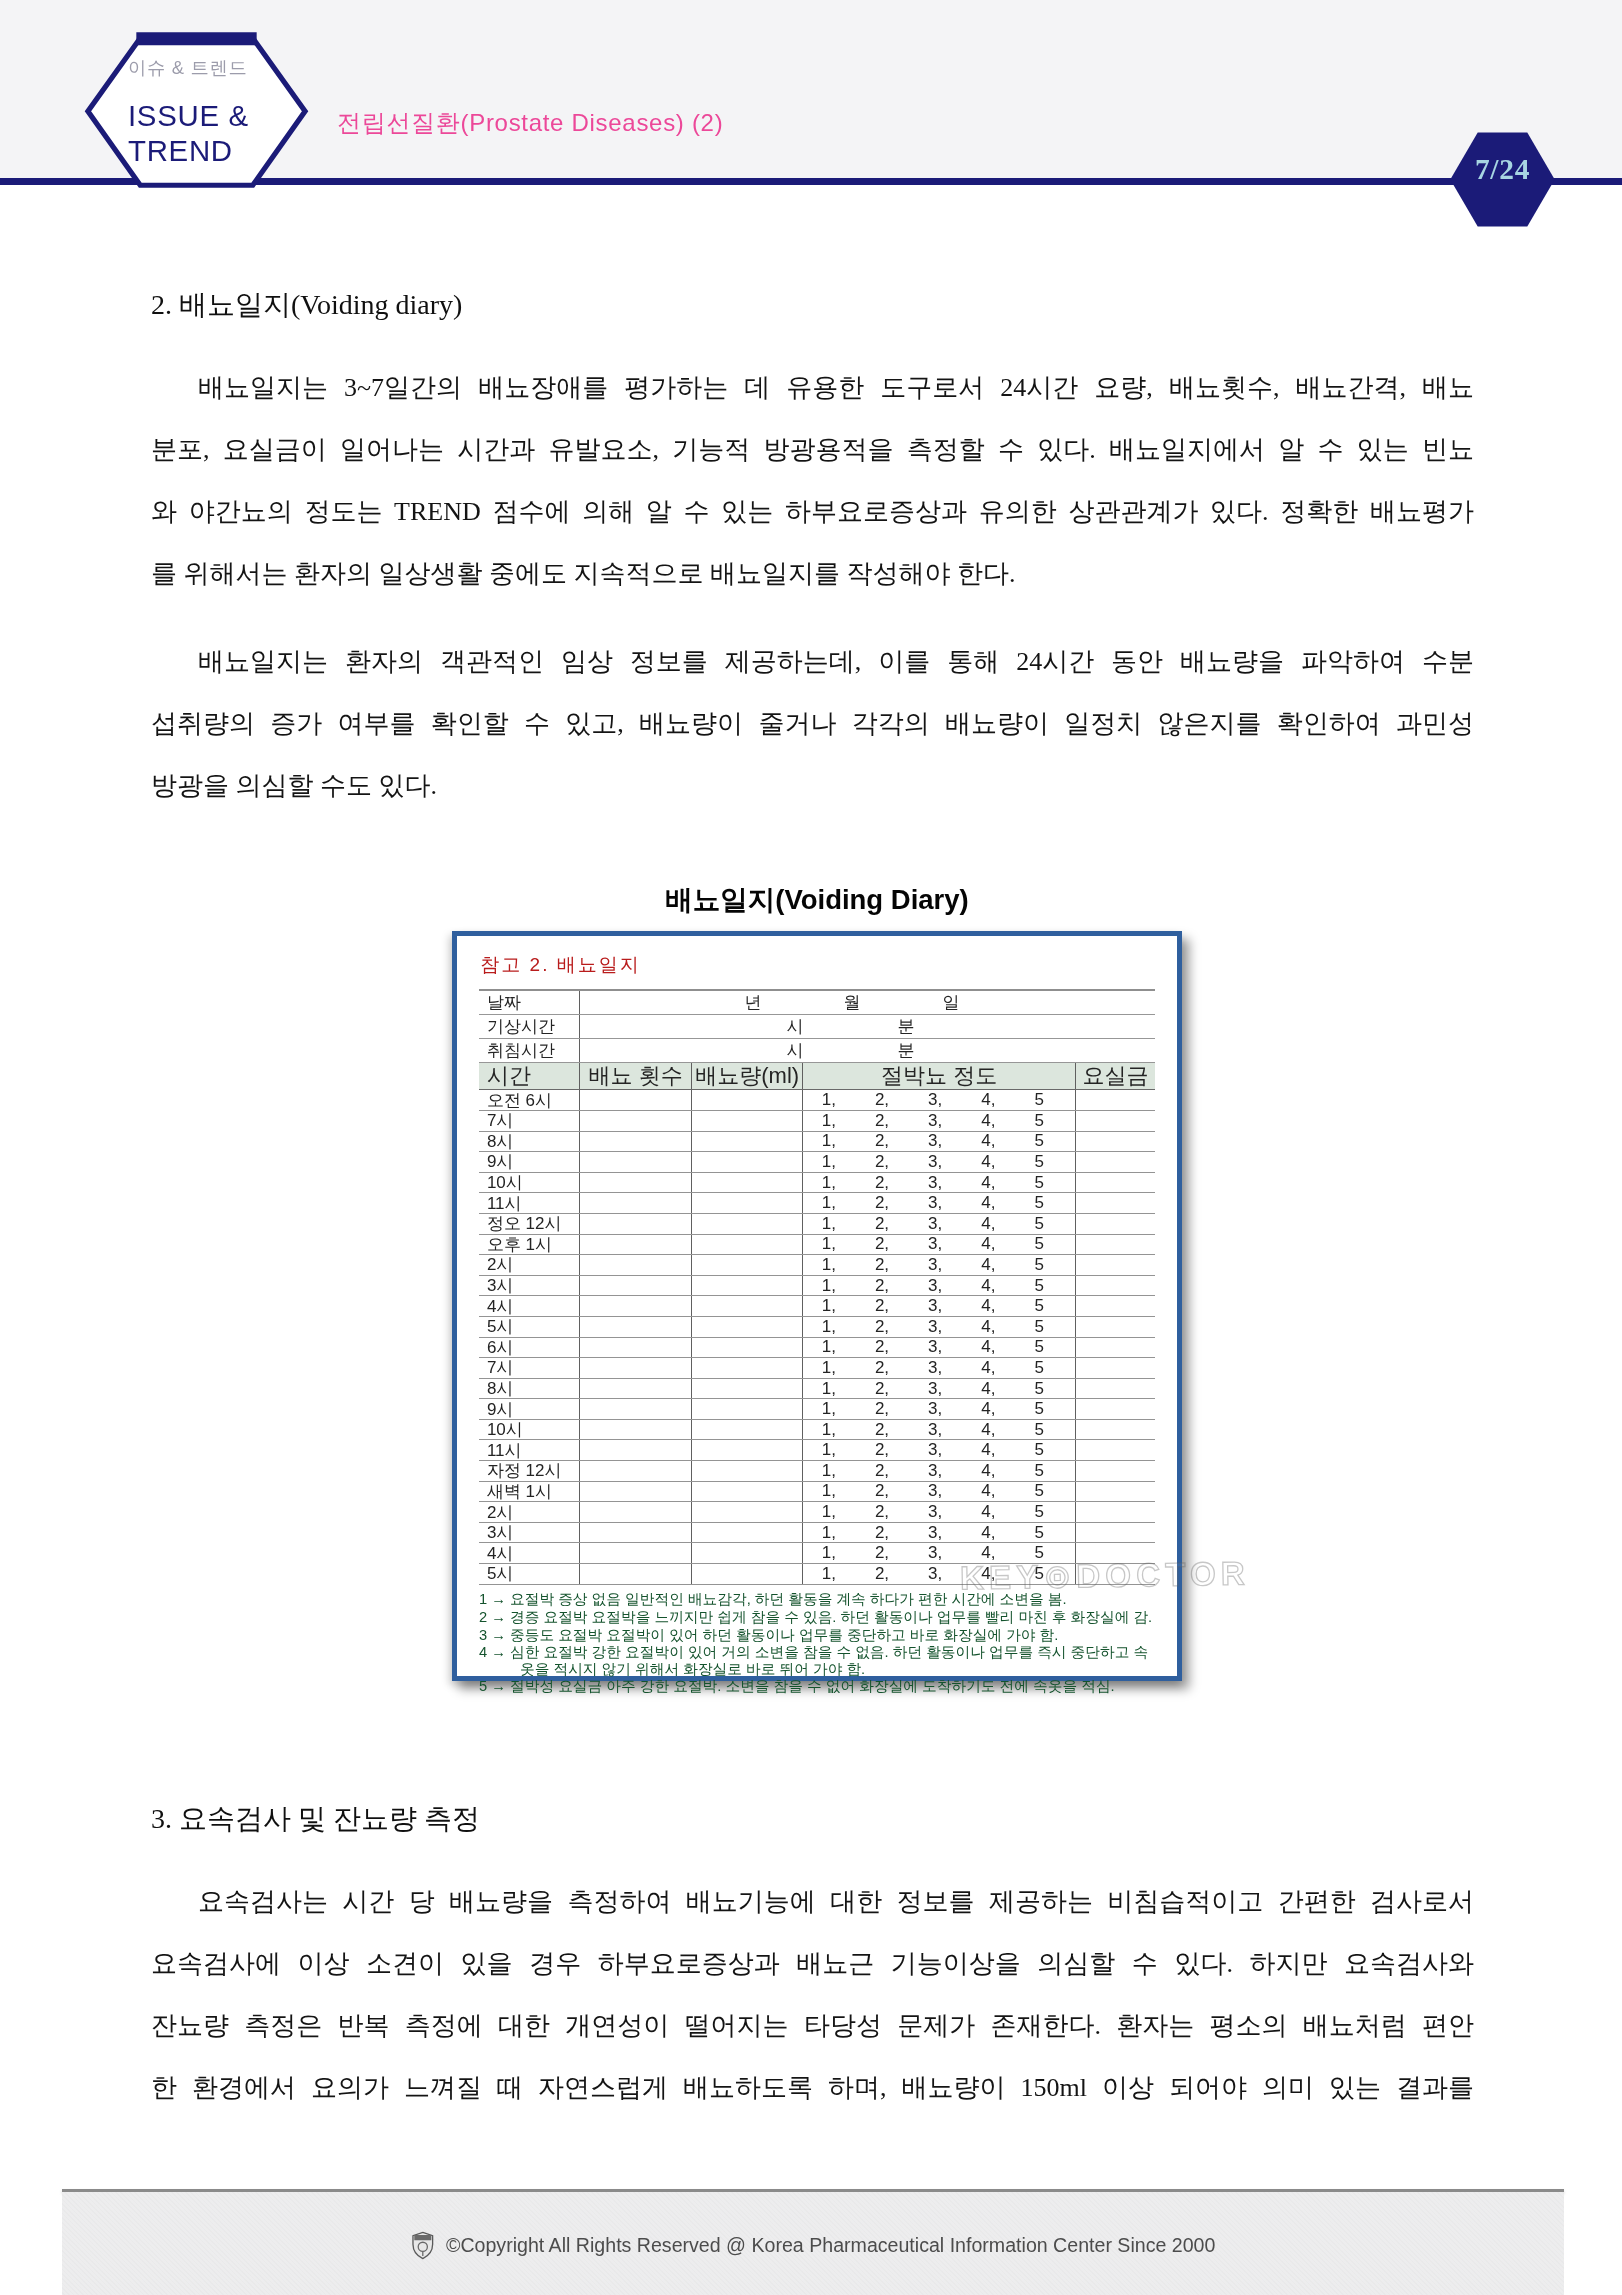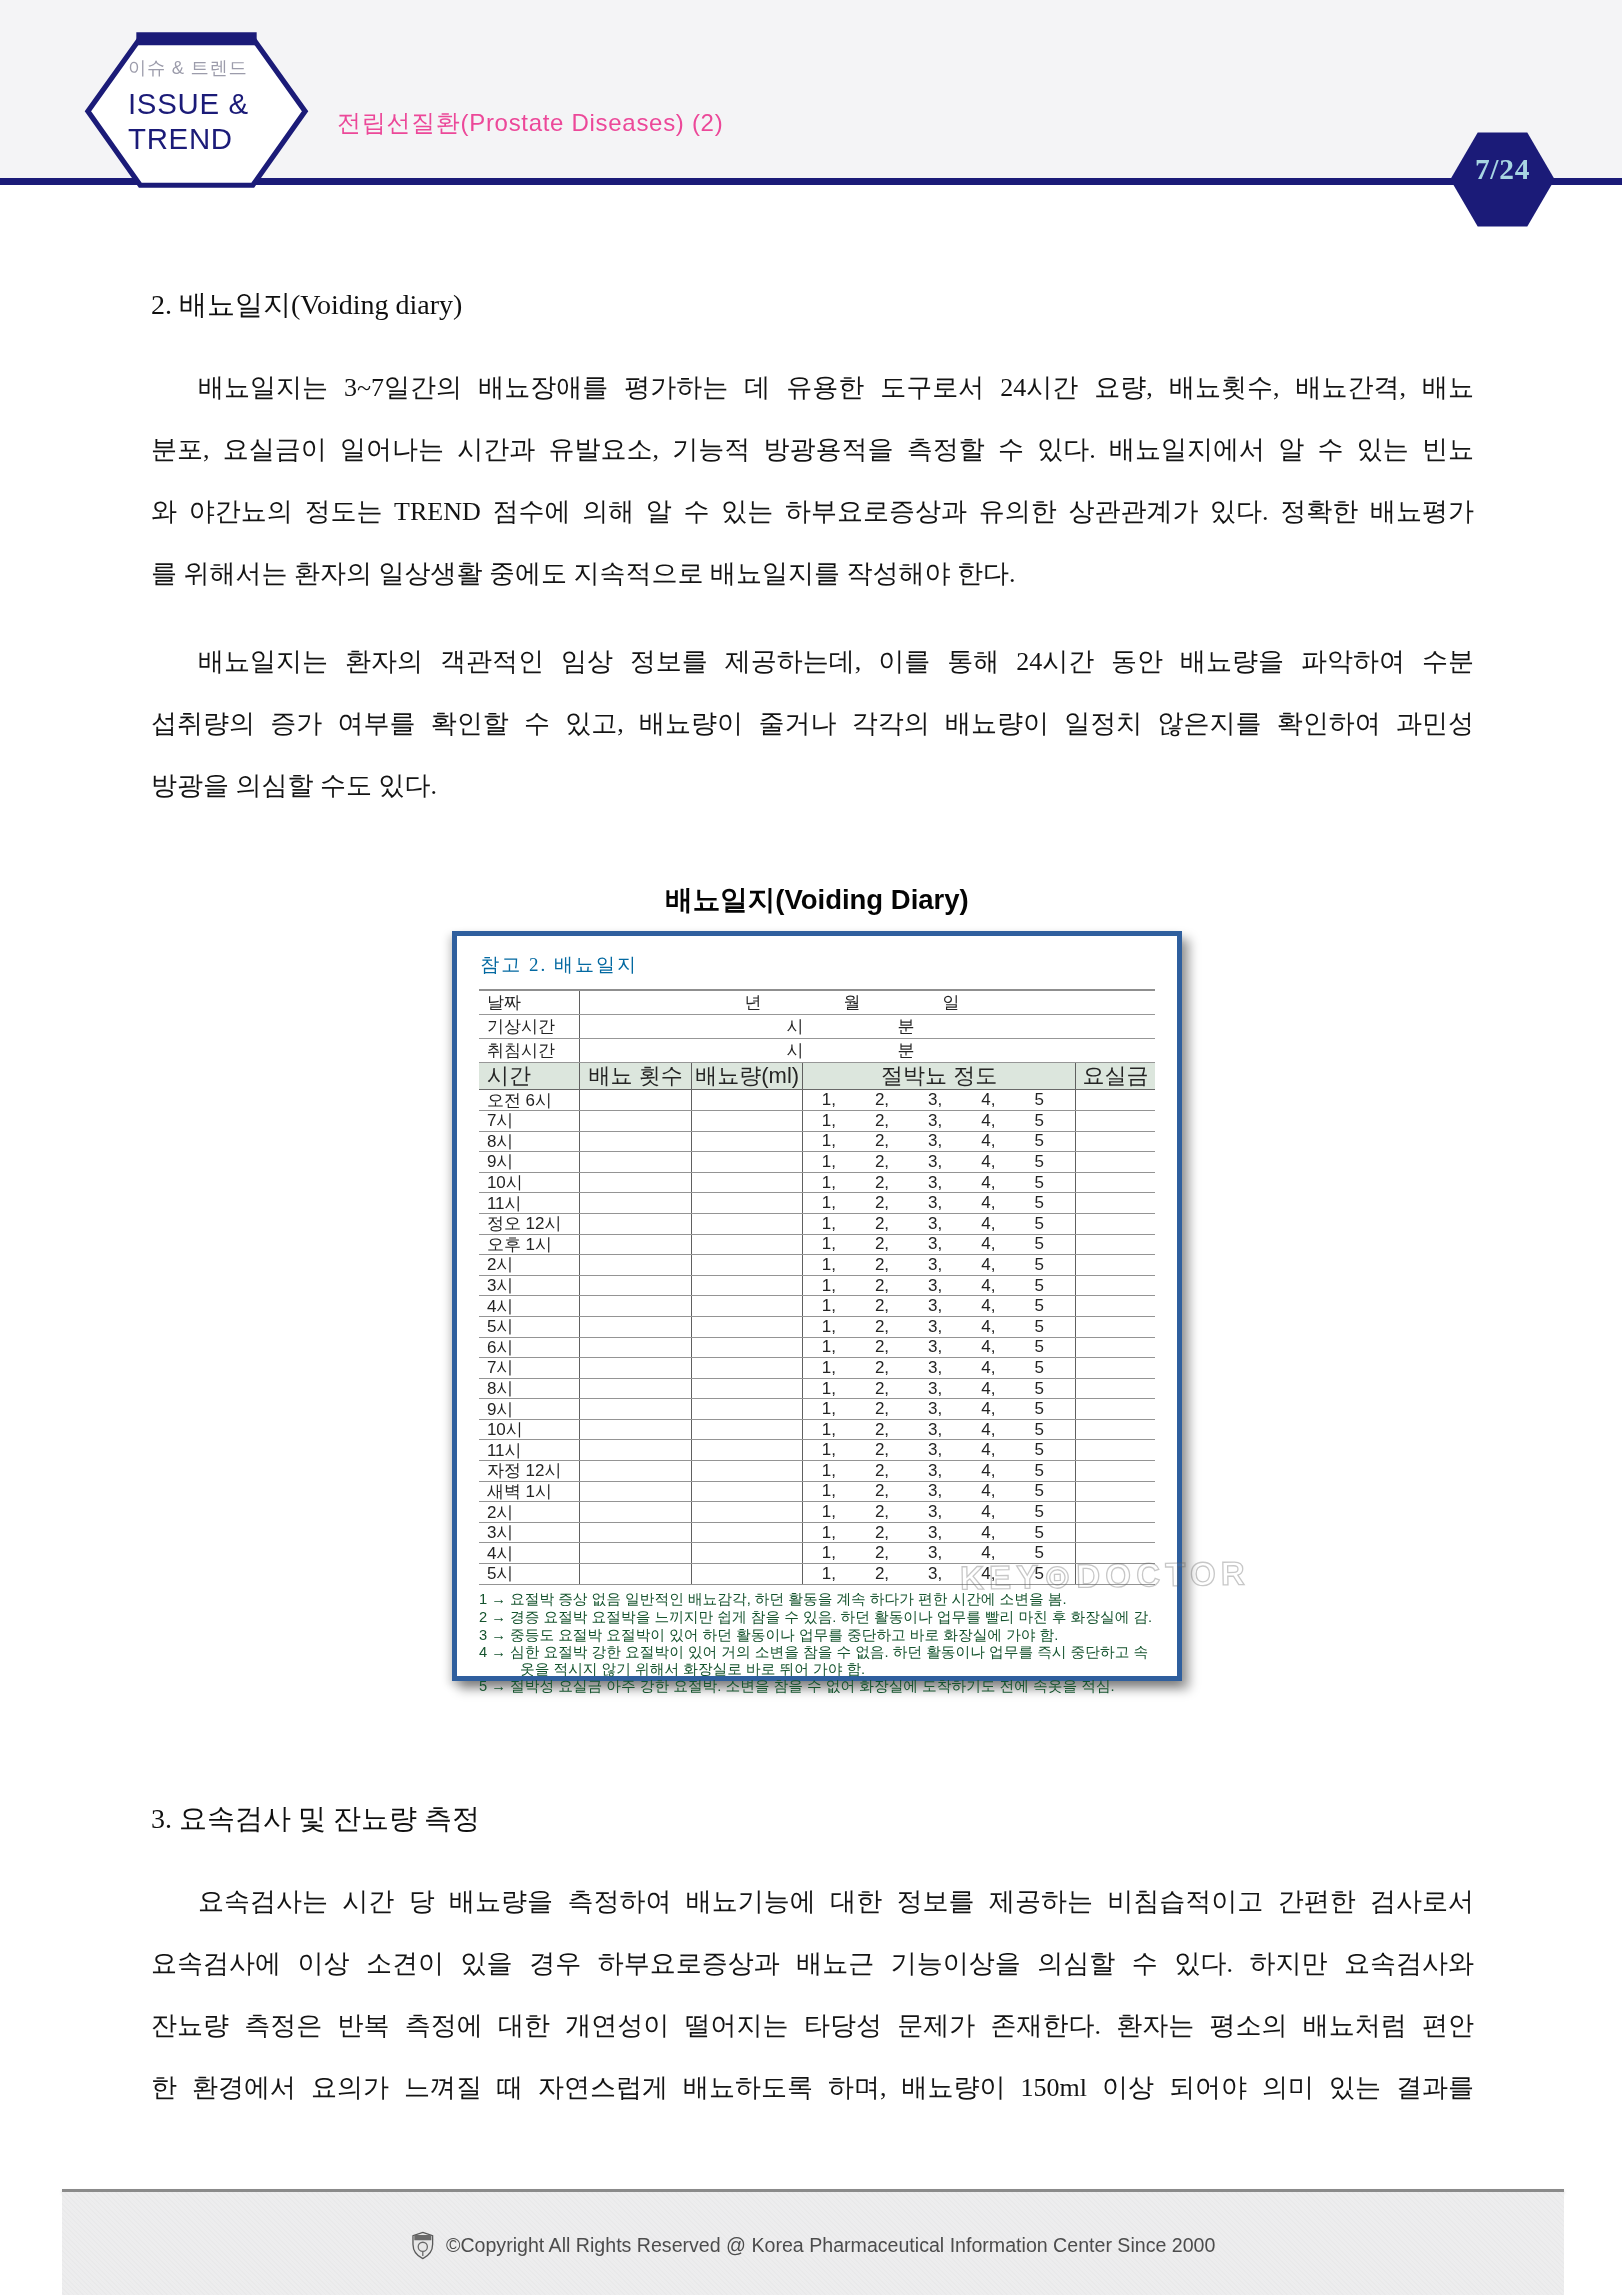--- a/index.html
+++ b/index.html
@@ -8,21 +8,21 @@
     position:relative; width:1623px; height:2295px; background:#ffffff;
     font-family:"Liberation Serif","DejaVu Serif",serif; overflow:hidden;
   }
   
   .top-band{position:absolute;left:0;top:0;width:1623px;height:178px;background:#f4f4f6;}
   .navy-rule{position:absolute;left:0;top:178px;width:1623px;height:7.2px;background:var(--navy,#1b1b78);}
   .badge-wrap{position:absolute;left:84px;top:30px;width:225px;height:164px;}
   .badge-wrap svg{position:absolute;left:0;top:0;}
   .badge-text{position:absolute;left:44px;top:29px;width:144px;line-height:1;
     font-family:"Liberation Sans","DejaVu Sans",sans-serif;}
-  .badge-ko{font-size:18.3px;color:#9c9cab;letter-spacing:0.7px;margin-bottom:12px;}
+  .badge-ko{font-size:18.3px;color:#9c9cab;letter-spacing:0.7px;margin-bottom:24px;}
   .badge-en{font-size:29.4px;color:var(--navy,#1b1b78);letter-spacing:0.7px;margin-bottom:5.2px;}
   .doc-title{position:absolute;left:337px;top:107px;font-family:Liberation Sans, sans-serif;
     font-size:24px;color:#ec4899;letter-spacing:0.7px;}
   .page-hex{position:absolute;left:1449px;top:131px;width:107px;height:97px;}
   .page-hex svg{position:absolute;left:0;top:0;}
   .page-hex .num{position:absolute;left:0;top:22px;width:107px;text-align:center;
     font-family:Liberation Serif, serif;font-size:29.4px;font-weight:bold;
     color:var(--page_badge_text,#a7d5e2);letter-spacing:0.7px;}
   
   .h-sec{position:absolute;left:151px;font-size:28px;color:#101010;line-height:39px;}
@@ -30,21 +30,21 @@
   .jline{text-align:justify;text-align-last:justify;white-space:normal;}
   .jline.last{text-align-last:left;}
   .jline.first{text-indent:47px;}
   .fig-caption{position:absolute;left:452px;top:882px;width:730px;text-align:center;
     font-family:"Liberation Sans","DejaVu Sans",sans-serif;font-weight:bold;font-size:27.5px;color:#050505;}
   
   .frame{position:absolute;left:452px;top:931px;width:730px;height:750px;background:#fff;
     border:5.9px solid var(--frame_blue,#2f5f9e);box-sizing:border-box;padding:13px 22px 0 22px;
     box-shadow:6.5px 7.9px 10.5px rgba(0,0,0,0.40), -3.3px 3.9px 7.9px rgba(0,0,0,0.18);
     font-family:"Liberation Sans","DejaVu Sans",sans-serif;color:#242424;}
-  .ref-title{font-size:19px;color:#0369a1;letter-spacing:2px;margin:2.6px 0 11.8px 1.3px;font-family:Liberation Serif, serif;}
+  .ref-title{font-size:19px;color:#b91c1c;letter-spacing:2px;margin:2.6px 0 11.8px 1.3px;}
   .dtable{border-top:2px solid #8f8f8f;}
   .irow{display:flex;height:23px;align-items:center;border-bottom:0.7px solid #979797;font-size:17px;}
   .irow .lab{width:15%;padding-left:7.9px;border-right:0.7px solid #5f5f5f;height:100%;
     display:flex;align-items:center;box-sizing:border-box;}
   .irow .val{flex:1;display:flex;align-items:center;}
   .val.v3{padding-left:164px;gap:82px;}
   .val.v2{padding-left:206px;gap:94px;}
   .hrow{display:flex;height:26px;background:var(--table_header_green,#dce6dd);
     border-bottom:0.7px solid #696969;font-size:22px;text-align:right;}
   .hc{display:flex;align-items:center;justify-content:center;border-right:0.7px solid #5f5f5f;

